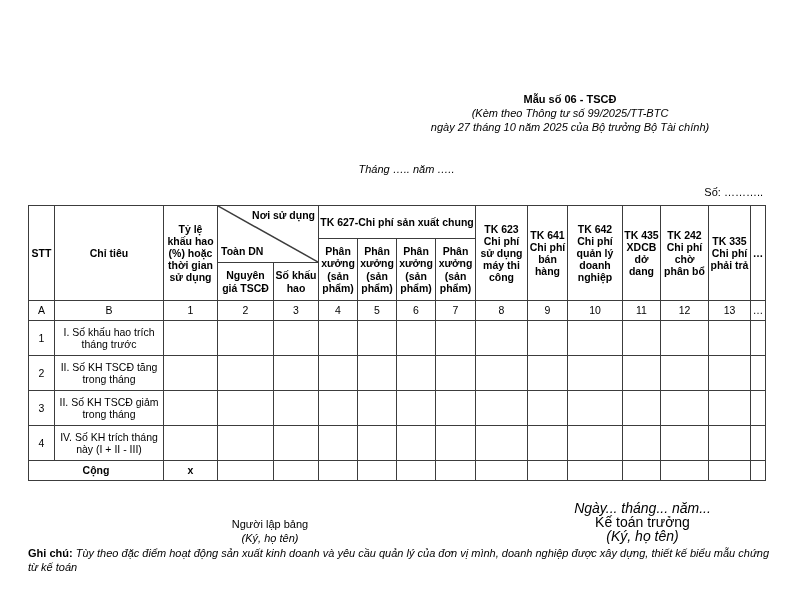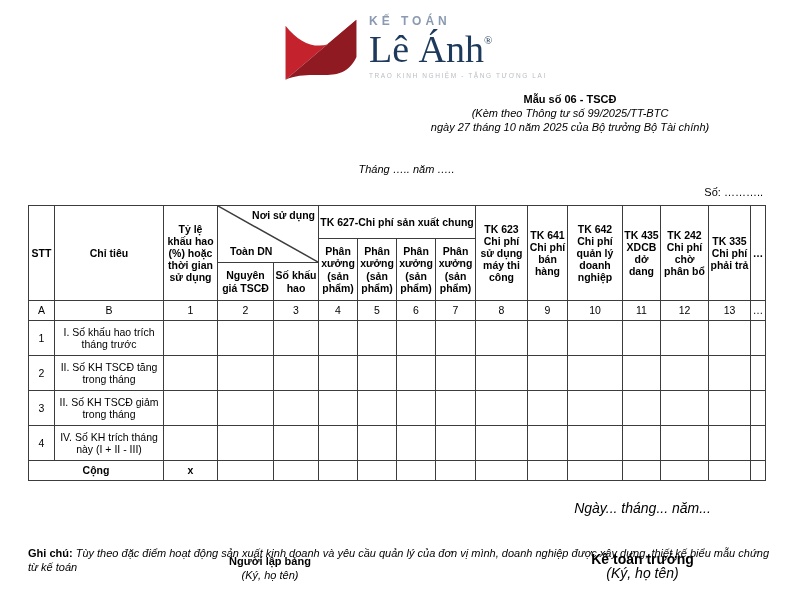--- a/index.html
+++ b/index.html
@@ -34,48 +34,37 @@
   td.hdr{font-weight:bold;}
   tr.r1{height:33px;} tr.r2{height:24px;} tr.r3{height:38px;}
   tr.ridx{height:20px;} tr.rbody{height:35px;} tr.rtotal{height:20px;}
   td.label-cell{text-align:left;padding-left:3px;}
   td.total-label{font-weight:bold;}
   td.total-x{font-weight:bold;}
   
   td.diag{position:relative;padding:0;}
   td.diag svg{position:absolute;left:0;top:0;width:100%;height:100%;}
   .diag-tr{position:absolute;top:3px;right:3px;font-weight:bold;}
-  .diag-bl{position:absolute;bottom:5px;left:12px;font-weight:bold;margin-top:41px;}
+  .diag-bl{position:absolute;bottom:5px;left:3px;font-weight:bold;margin-top:41px;}
 
   
   .sig-left{position:absolute;left:150px;top:517px;width:240px;text-align:center;font-size:11px;line-height:14px;}
   .sig-right{position:absolute;left:520px;top:501px;width:245px;text-align:center;font-size:14px;line-height:14px;}
-  .sig-role{font-weight:bold;margin-top:37px;}
+  .sig-role{font-weight:normal;}
   .sig-italic{font-style:italic;}
 
   
   .footnote{position:absolute;left:28px;top:546px;width:744px;font-size:11px;line-height:14px;font-style:italic;}
   .footnote b{font-style:normal;}
 </style>
 </head>
 <body>
 
 <div class="page">
 
-  <div class="logo">
-    <svg class="logo-icon" viewBox="0 0 90 86">
-      <path d="M 3,13 C 30,47 62,44 87,6 L 3,77 Z" fill="#c4232e"></path>
-      <path d="M 87,6 L 87,50 C 70,86 36,62 3,77 Z" fill="#8f1a22"></path>
-    </svg>
-    <div class="logo-text">
-      <div class="brand-top">KẾ TOÁN</div>
-      <div class="brand-name"><span>Lê Ánh</span><span class="brand-reg">®</span></div>
-      <div class="tagline">TRAO KINH NGHIỆM - TẶNG TƯƠNG LAI</div>
-    </div>
-  </div>
 
 
   <div class="form-block">
     <div class="form-no">Mẫu số 06 - TSCĐ</div>
     <div class="form-italic">(Kèm theo Thông tư số 99/2025/TT-BTC</div>
     <div class="form-italic">ngày 27 tháng 10 năm 2025 của Bộ trưởng Bộ Tài chính)</div>
   </div>
 
   <div class="title-block">
     <div class="doc-period">Tháng ….. năm …..</div>

